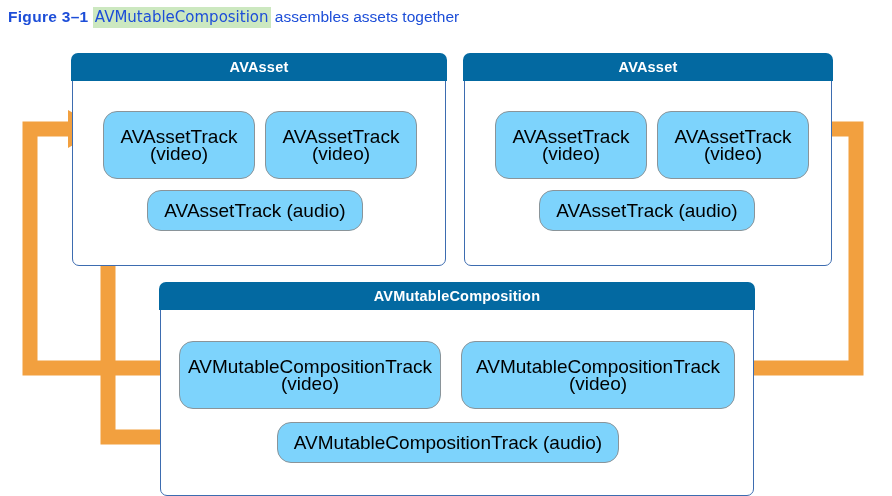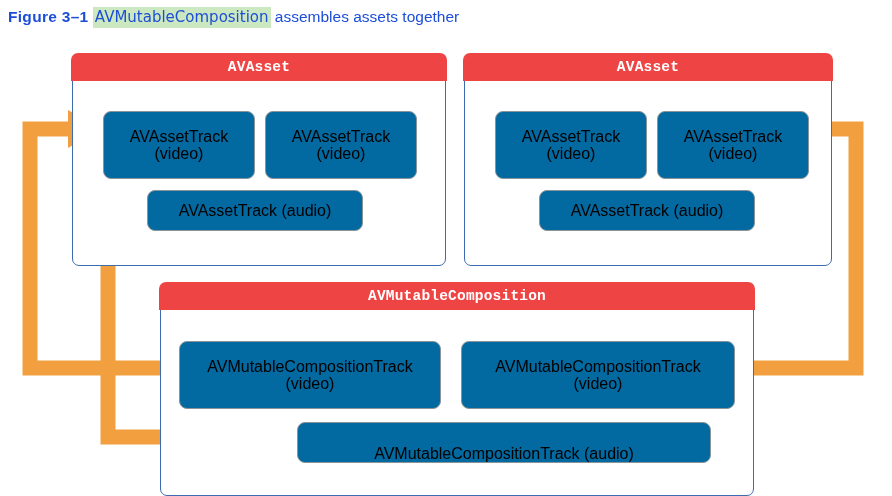--- a/index.html
+++ b/index.html
@@ -67,47 +67,46 @@
     border: 1.6px solid #3d6cb0;
     border-radius: 7px;
     box-sizing: border-box;
   }
   .group-header {
     position: absolute;
     left: -1.6px;
     top: -1.6px;
     right: -1.6px;
     height: 28px;
-    background: #ef4444;
+    background: #0369a1;
     border-radius: 7px 7px 0 0;
     color: #ffffff;
     font-weight: bold;
     font-size: 14.5px;
     line-height: 28px;
     text-align: center;
     letter-spacing: 0.2px;
-    font-family: Liberation Mono, monospace;
   }
   .group-body {
     position: absolute;
     left: 0;
     top: 28px;
     right: 0;
     bottom: 0;
   }
 
   
   .track {
     position: absolute;
-    background: #0369a1;
+    background: #7dd3fc;
     border: 1.1px solid #8a9499;
-    border-radius: 8px;
+    border-radius: 14px;
     box-sizing: border-box;
     color: #000000;
-    font-size: 16px;
+    font-size: 19px;
     line-height: 17.5px;
     text-align: center;
     display: flex;
     align-items: center;
     justify-content: center;
     z-index: 3;
   }
   .track span { display: block; white-space: pre-line; }
 
   
@@ -118,21 +117,21 @@
   .v-track-l1 { left: 30px;  top: 28px;  width: 152px; height: 68px; }
   .v-track-l2 { left: 192px; top: 28px;  width: 152px; height: 68px; }
   .a-track-l  { left: 74px;  top: 107px; width: 216px; height: 41px; }
 
   .v-track-r1 { left: 30px;  top: 28px;  width: 152px; height: 68px; }
   .v-track-r2 { left: 192px; top: 28px;  width: 152px; height: 68px; }
   .a-track-r  { left: 74px;  top: 107px; width: 216px; height: 41px; }
 
   .c-track-v1 { left: 18px;  top: 29px;  width: 262px; height: 68px; }
   .c-track-v2 { left: 300px; top: 29px;  width: 274px; height: 68px; }
-  .c-track-a  { left: 136px; top: 110px; width: 414px; height: 41px; align-items: flex-end; }
+  .c-track-a  { left: 116px; top: 110px; width: 342px; height: 41px; }
 </style>
 </head>
 <body>
 
 <div id="caption">
   <span class="fig-label">Figure 3–1</span><span> </span><span class="code-hl">AVMutableComposition</span><span class="tail"> assembles assets together</span>
 </div>
 
 <div id="diagram">
 

